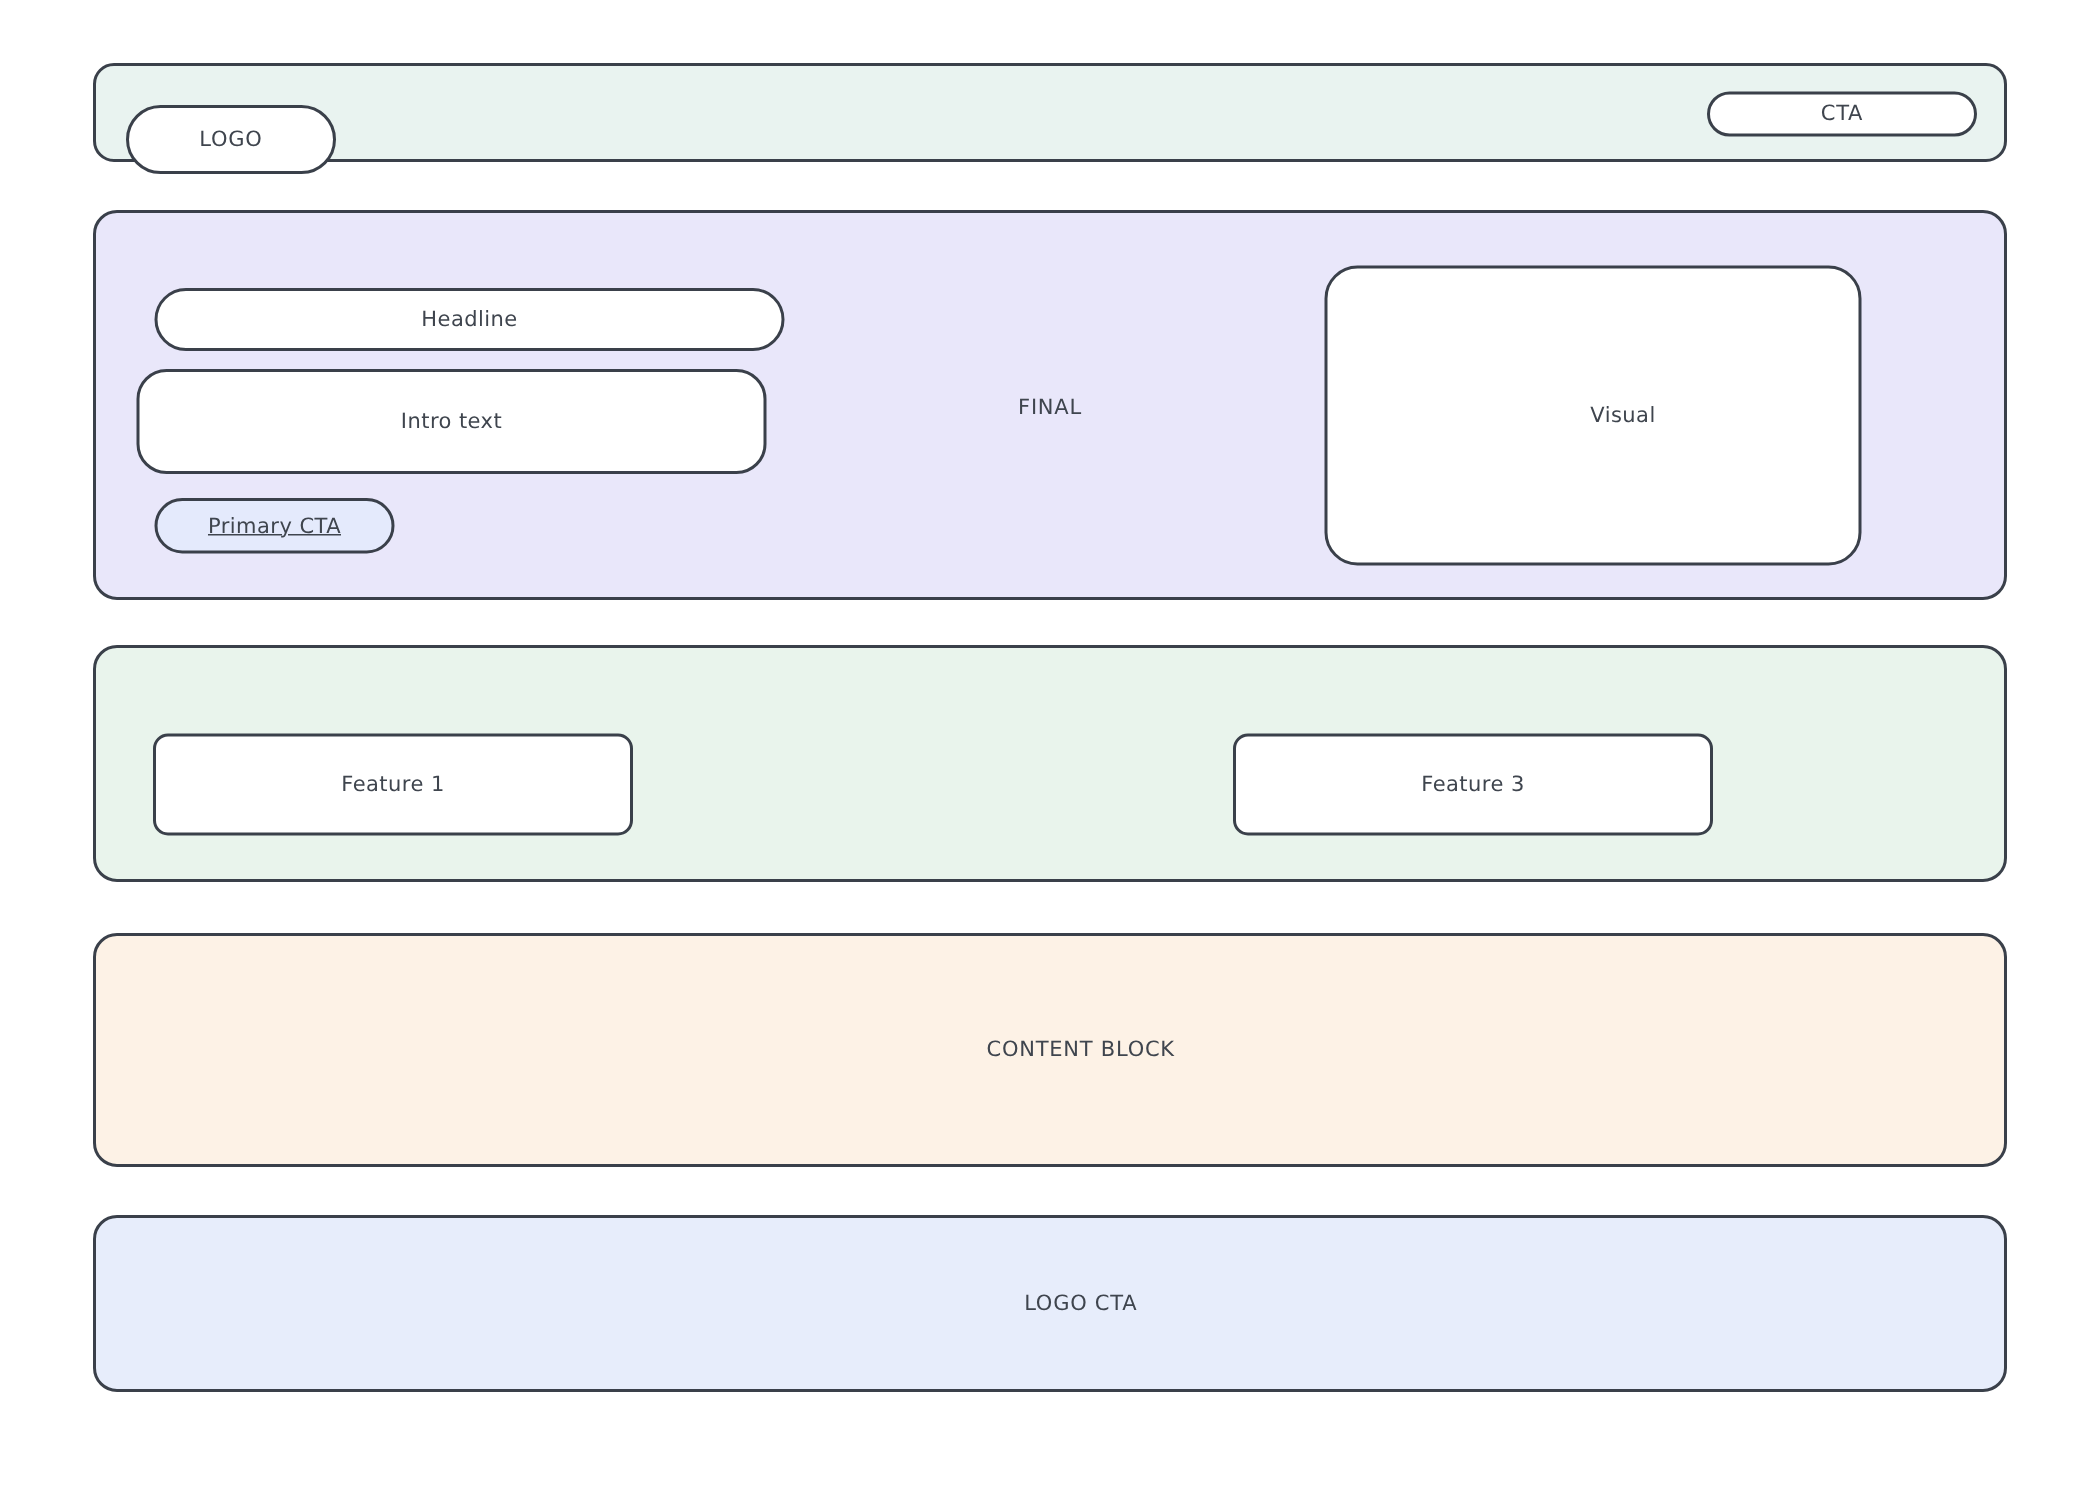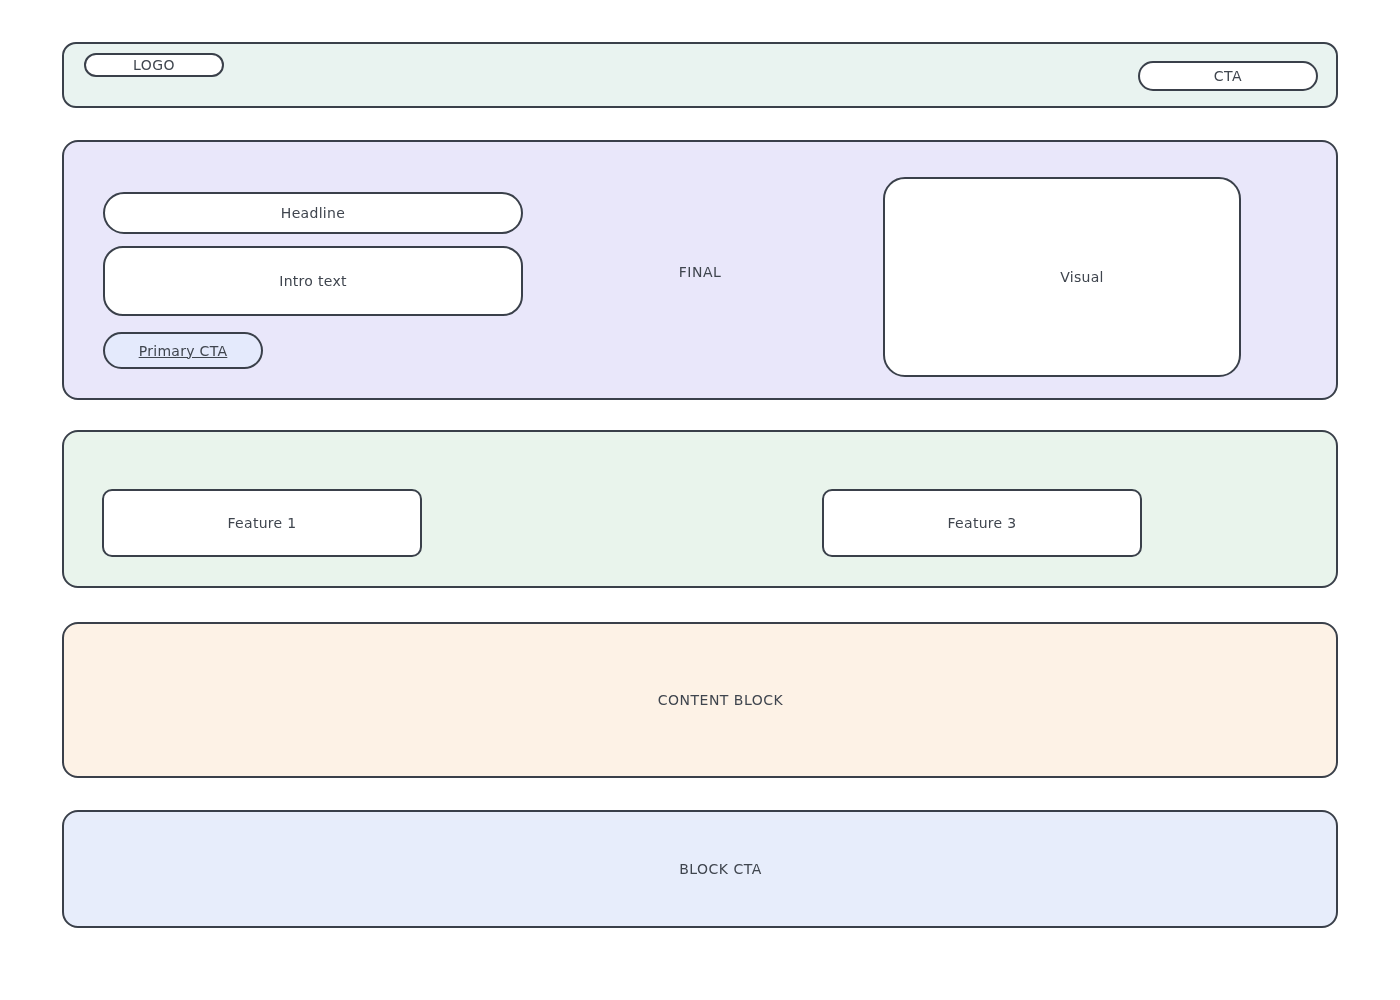--- a/index.html
+++ b/index.html
@@ -52,35 +52,35 @@
     background:var(--header-bg);
     border-radius:14px;
   }
   .pill{
     position:absolute;
     border:2px solid var(--border);
     border-radius:999px;
     background:var(--box-bg);
     display:flex;align-items:center;justify-content:center;
   }
-  .logo-pill{left:20px;top:9px;width:140px;height:24px;}
+  .logo-pill{left:20px;top:26px;width:140px;height:46px;}
   .header-cta-pill{right:18px;top:17px;width:180px;height:30px;justify-content:center;}
   
   .hero{
     top:140px;height:260px;
     background:var(--hero-bg);
   }
   .wbox{
     position:absolute;
     background:var(--box-bg);
     border:2px solid var(--border);
     display:flex;align-items:center;justify-content:center;
   }
   .headline-box{left:39px;top:50px;width:420px;height:42px;border-radius:21px;}
-  .intro-box{left:39px;top:104px;width:420px;height:70px;border-radius:20px;}
+  .intro-box{left:27px;top:104px;width:420px;height:70px;border-radius:20px;}
   .primary-cta{
     position:absolute;left:39px;top:190px;width:160px;height:37px;
     background:var(--primary-cta-bg);
     border:2px solid var(--border);
     border-radius:999px;
     display:flex;align-items:center;justify-content:center;text-decoration:underline;
   }
   .hero-label{
     position:absolute;left:0;top:122px;width:100%;
     text-align:center;
@@ -142,16 +142,16 @@
     <div class="wbox feature-box feature-3">
       <span class="label">Feature 3</span>
     </div>
   </section>
 
   <section class="band content center-text">
     <span class="label caps-label">CONTENT BLOCK</span>
   </section>
 
   <section class="band final center-text">
-    <span class="label caps-label">BLOCK CTA</span>
+    <span class="label caps-label">LOGO CTA</span>
   </section>
 
 </div>
 
 </body></html>

